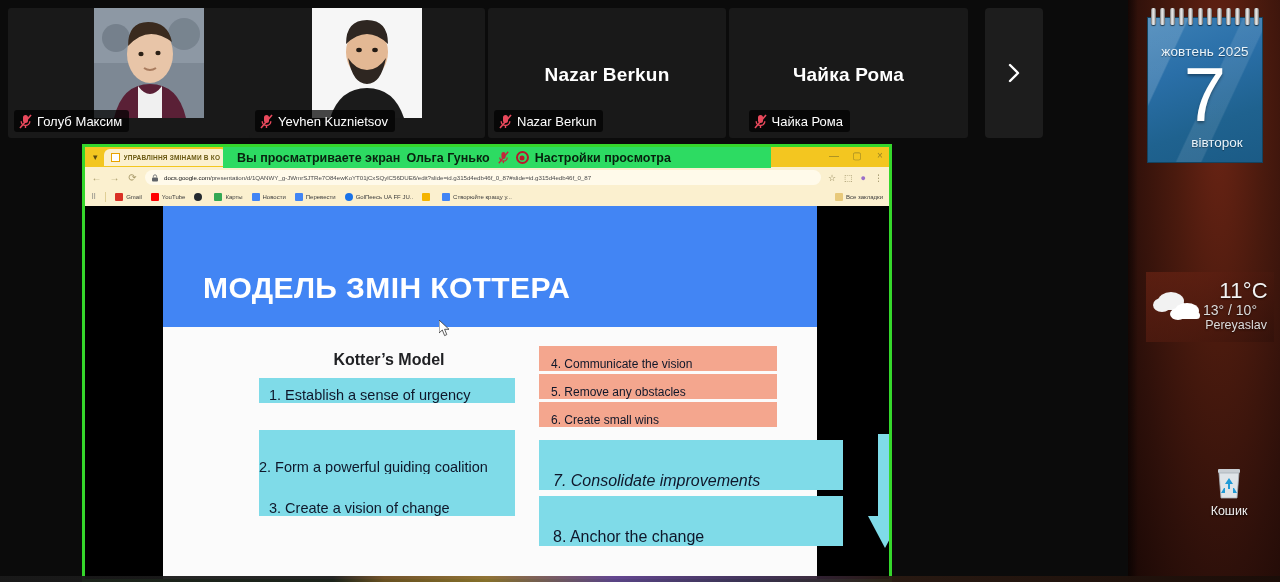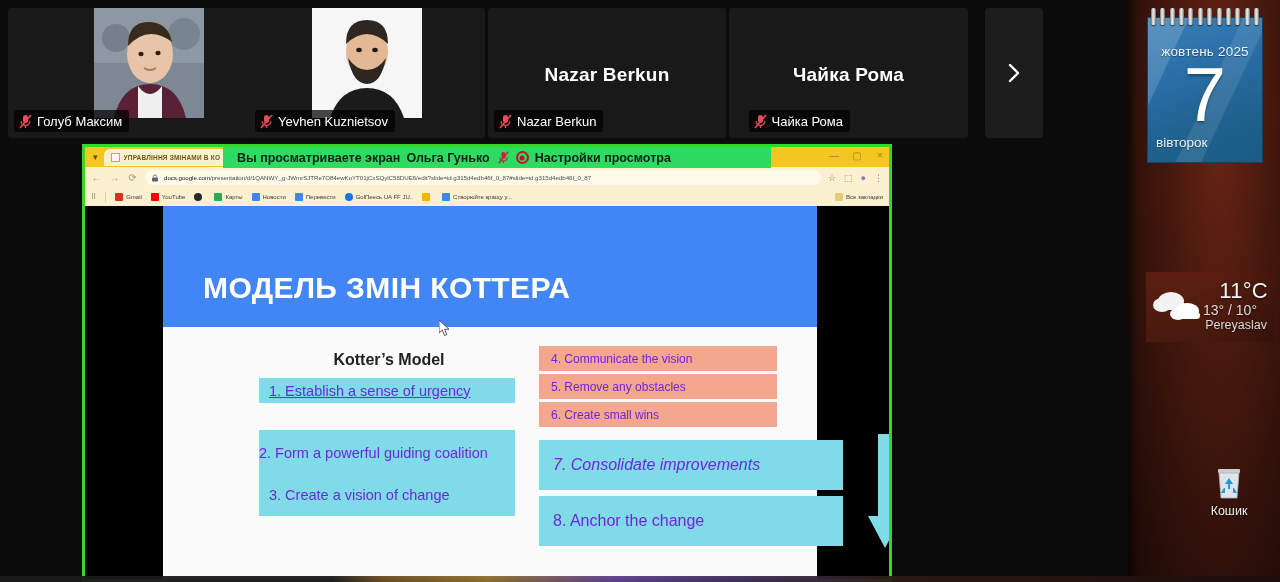--- a/index.html
+++ b/index.html
@@ -49,21 +49,21 @@
   .cal-month {
     position: absolute; top: 26px; left: 0; width: 100%; text-align: center;
     color: #eaf4fb; font-size: 13.5px; letter-spacing: .2px; text-shadow: 0 1px 1px rgba(0,0,0,.4);
   }
   .cal-day {
     position: absolute; top: 34px; left: 0; width: 100%; text-align: center;
     color: #ffffff; font-size: 76px; line-height: 86px; font-weight: 400;
     text-shadow: 0 2px 3px rgba(0,0,0,.35);
   }
   .cal-dow {
-    position: absolute; bottom: 12px; left: 0; width: 100%; 
+    position: absolute; bottom: 12px; left: 8px; width: 100%; text-align: center;
     color: #eaf4fb; font-size: 13.5px; text-shadow: 0 1px 1px rgba(0,0,0,.4); padding-left: 8px;
   }
 
   
   .weather-widget {
     position: absolute; left: 1146px; top: 272px; width: 128px; height: 70px;
     background: linear-gradient(135deg, rgba(120,40,22,.55), rgba(45,15,9,.55));
   }
   .weather-cloud { position: absolute; left: 6px; top: 14px; width: 54px; height: 38px; }
   .weather-temp {
@@ -221,27 +221,27 @@
     position: absolute; left: 40px; bottom: 22px; color: #fff;
     font-size: 30px; font-weight: bold; letter-spacing: .4px;
   }
 
   .kotter-heading {
     position: absolute; left: 96px; top: 145px; width: 260px; text-align: center;
     color: #202124; font-size: 16px; font-weight: bold;
   }
 
   .box {
-    position: absolute; color: #6d28d9; display: flex; align-items: center;
+    position: absolute; color: #0f172a; display: flex; align-items: flex-end;
   }
   .box-cyan { background: #7fdbe8; }
   .box-salmon { background: #f4a68e; }
 
   .col-left { left: 96px; width: 256px; }
-  .lb0 { top: 172px; height: 25px; font-size: 14.5px; padding-left: 10px; text-decoration: underline; }
+  .lb0 { top: 172px; height: 25px; font-size: 14.5px; padding-left: 10px; }
   .lb1 { top: 224px; height: 46px; font-size: 14.5px; }
   .lb2 { top: 268px; height: 42px; font-size: 14.5px; padding-left: 10px; }
   .lb1 .lbl { line-height: 17px; }
 
   .col-mid-top { left: 376px; width: 238px; }
   .sb0 { top: 140px; height: 25px; font-size: 12px; padding-left: 12px; }
   .sb1 { top: 168px; height: 25px; font-size: 12px; padding-left: 12px; }
   .sb2 { top: 196px; height: 25px; font-size: 12px; padding-left: 12px; }
 
   .col-mid-bot { left: 376px; width: 304px; }

